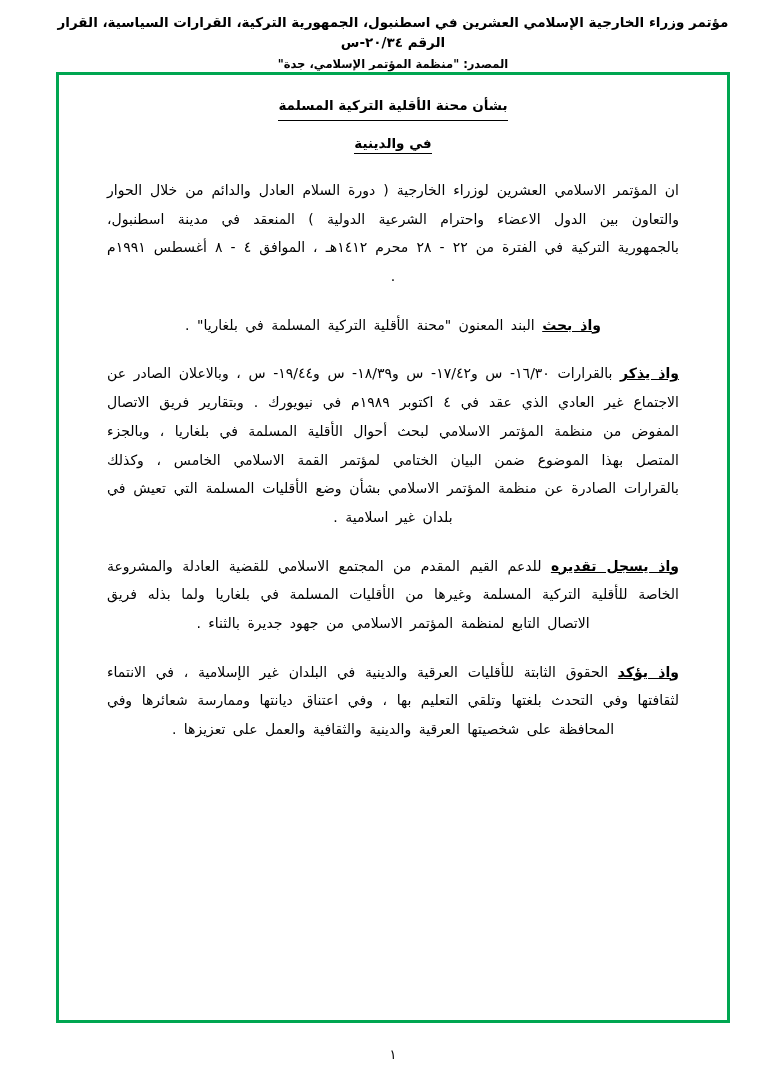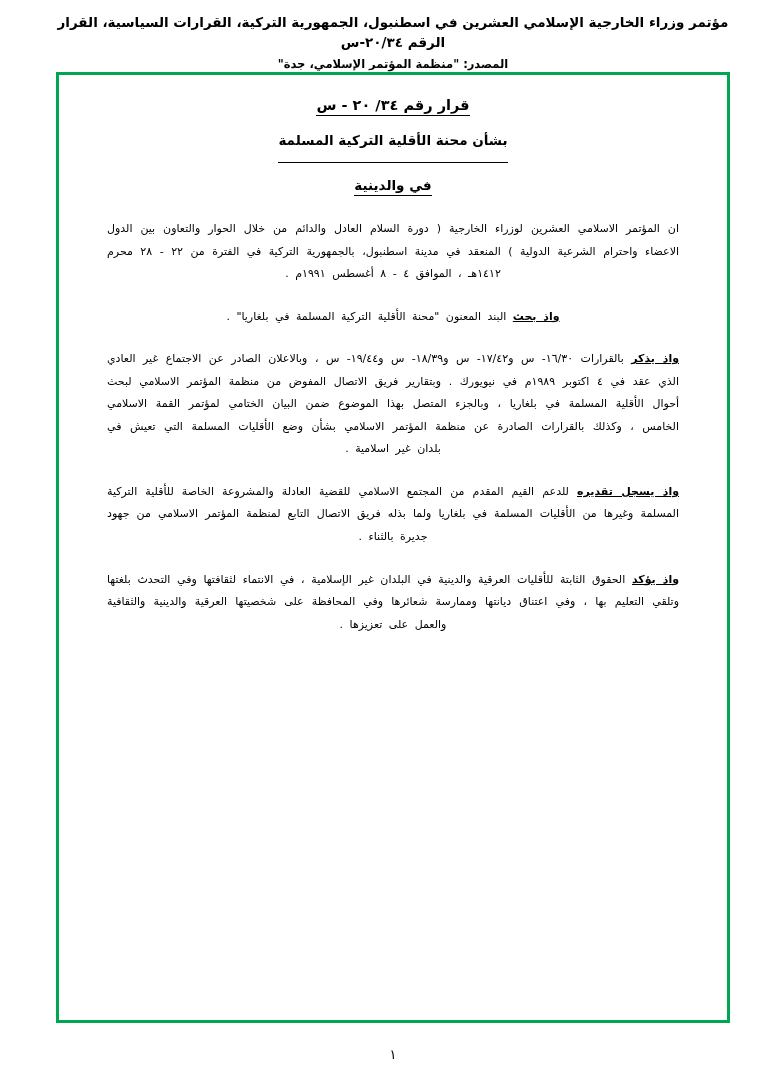--- a/index.html
+++ b/index.html
@@ -73,35 +73,35 @@
     border-bottom: 1.5px solid #000;
     padding-bottom: 2px;
   }
   .res-subtitle {
     font-size: 13.5px;
     font-weight: bold;
     letter-spacing: 1.4px;
     margin: 0 0 12px 0;
     display: inline-block;
     border-bottom: 1.5px solid #000;
-    padding-bottom: 14px;
+    padding-bottom: 7px;
   }
   .res-subtitle2 {
     font-size: 13.5px;
     font-weight: bold;
     letter-spacing: 1.4px;
     margin: 0;
     display: inline-block;
     border-bottom: 1.5px solid #000;
     padding-bottom: 2px;
   }
 
   
   .para {
-    font-size: 11px;
+    font-size: 14px;
     line-height: 2.05;
     text-align: justify;
     text-align-last: center;
     letter-spacing: 0.6px;
     margin: 0 0 20px 0;
     direction: rtl;
     word-spacing: 3px;
   }
   .para:last-child { margin-bottom: 0; }
   .lead {
@@ -126,21 +126,20 @@
 
   <div class="doc-header">
     <div class="header-line1">مؤتمر وزراء الخارجية الإسلامي العشرين في اسطنبول، الجمهورية التركية، القرارات السياسية، القرار الرقم ٢٠/٣٤-س</div>
     <div class="header-line2">المصدر: "منظمة المؤتمر الإسلامي، جدة"</div>
   </div>
 
   <div class="frame">
     <div class="frame-inner">
 
       <div class="title-block">
-        <div><span class="res-title">قرار رقم ٣٤/ ٢٠ - س</span></div>
         <div><span class="res-subtitle">بشأن محنة الأقلية التركية المسلمة</span></div>
         <div><span class="res-subtitle2">في والدينية</span></div>
       </div>
 
       <p class="para"><span>ان المؤتمر الاسلامي العشرين لوزراء الخارجية ( دورة السلام العادل والدائم من خلال الحوار والتعاون بين الدول الاعضاء واحترام الشرعية الدولية ) المنعقد في مدينة اسطنبول، بالجمهورية التركية في الفترة من ٢٢ - ٢٨ محرم ١٤١٢هـ ، الموافق ٤ - ٨ أغسطس ١٩٩١م .</span></p>
 
       <p class="para"><span class="lead">واذ بحث</span> <span>البند المعنون "محنة الأقلية التركية المسلمة في بلغاريا" .</span></p>
 
       <p class="para"><span class="lead">واذ يذكر</span> <span>بالقرارات ١٦/٣٠- س و١٧/٤٢- س و١٨/٣٩- س و١٩/٤٤- س ، وبالاعلان الصادر عن الاجتماع غير العادي الذي عقد في ٤ اكتوبر ١٩٨٩م في نيويورك . وبتقارير فريق الاتصال المفوض من منظمة المؤتمر الاسلامي لبحث أحوال الأقلية المسلمة في بلغاريا ، وبالجزء المتصل بهذا الموضوع ضمن البيان الختامي لمؤتمر القمة الاسلامي الخامس ، وكذلك بالقرارات الصادرة عن منظمة المؤتمر الاسلامي بشأن وضع الأقليات المسلمة التي تعيش في بلدان غير اسلامية .</span></p>
 

